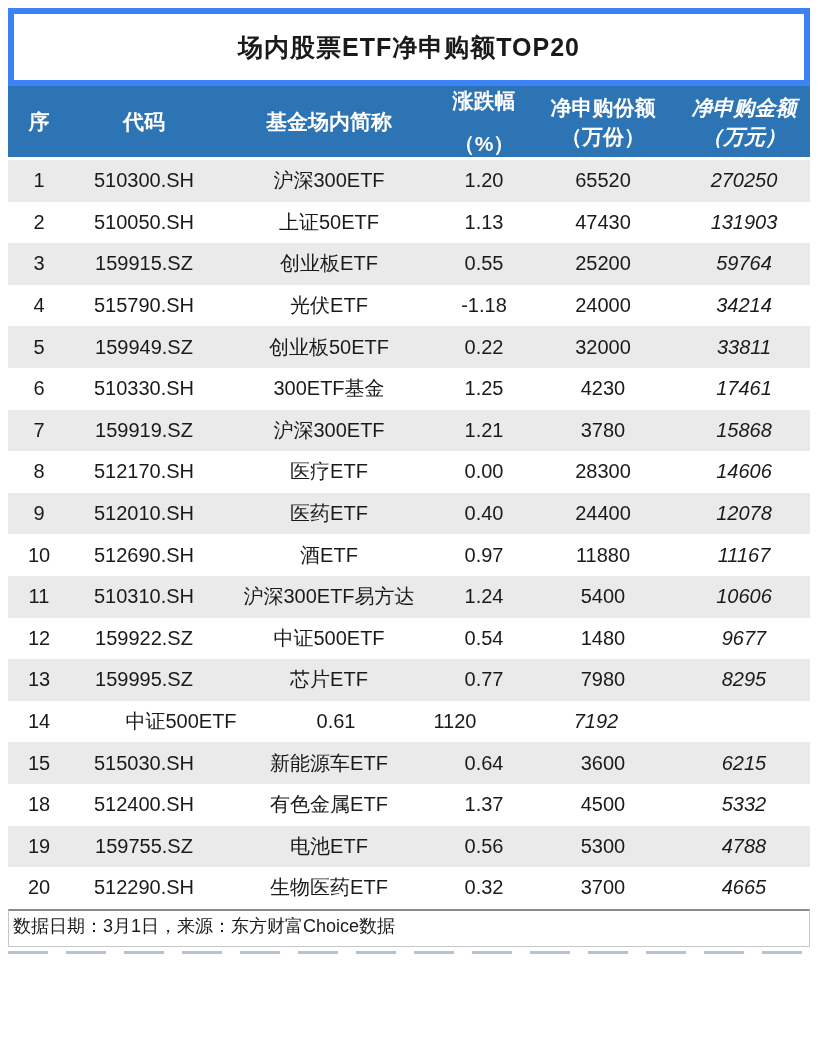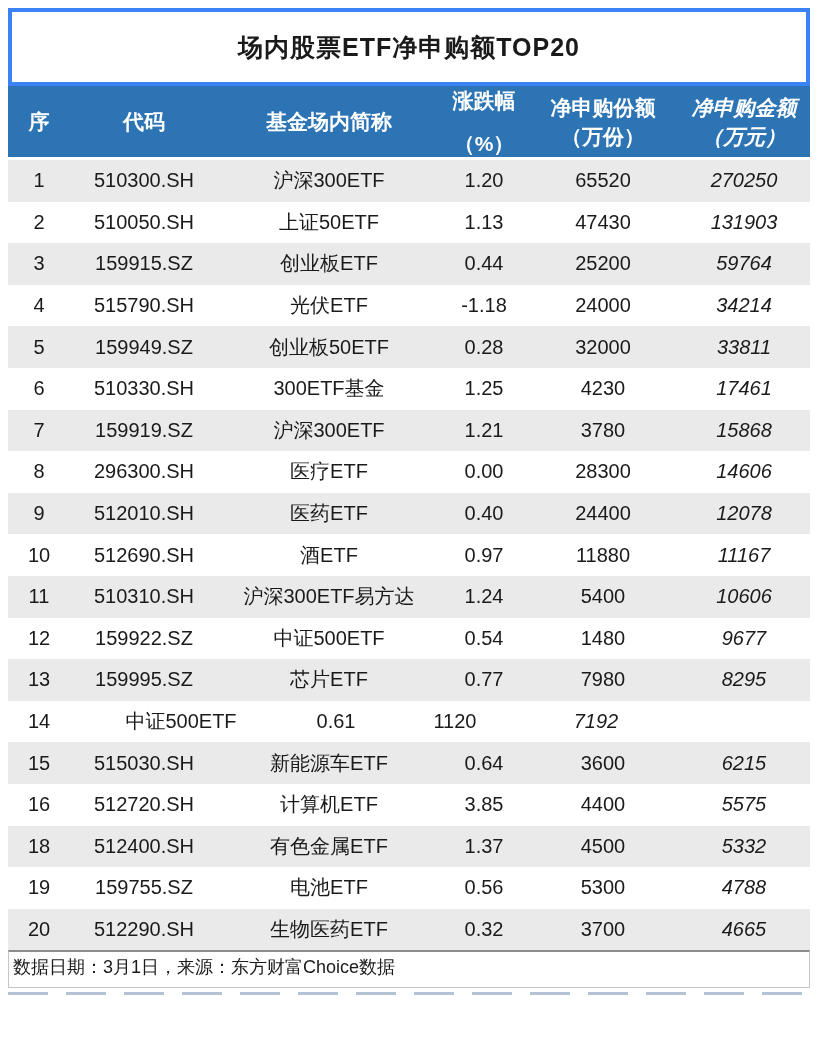--- a/index.html
+++ b/index.html
@@ -5,21 +5,21 @@
   html,body{margin:0;padding:0;}
   body{
     width:819px;height:1039px;background:#ffffff;
     font-family:"Liberation Sans","DejaVu Sans",sans-serif;
     color:#1a1a1a;overflow:hidden;
   }
   .canvas{position:relative;width:819px;height:1039px;box-sizing:border-box;padding:8px 9px 0 8px;}
   .table-wrap{width:802px;}
 
   .title-box{
-    height:78px;box-sizing:border-box;border:4px solid #3b82f6;
+    height:78px;box-sizing:border-box;border:6px solid #3b82f6;
     display:flex;align-items:center;justify-content:center;
     font-size:25px;font-weight:bold;letter-spacing:1px;background:#ffffff;
   }
 
   .thead{
     height:71px;background:#2d74b5;color:#ffffff;
     display:flex;align-items:stretch;font-weight:bold;font-size:21px;
   }
   .th{
     display:flex;flex-direction:column;align-items:center;justify-content:center;
@@ -94,37 +94,37 @@
           <div class="td c1">510050.SH</div>
           <div class="td c2">上证50ETF</div>
           <div class="td c3">1.13</div>
           <div class="td c4">47430</div>
           <div class="td c5">131903</div>
         </div>
         <div class="tr">
           <div class="td c0">3</div>
           <div class="td c1">159915.SZ</div>
           <div class="td c2">创业板ETF</div>
-          <div class="td c3">0.44</div>
+          <div class="td c3">0.55</div>
           <div class="td c4">25200</div>
           <div class="td c5">59764</div>
         </div>
         <div class="tr">
           <div class="td c0">4</div>
           <div class="td c1">515790.SH</div>
           <div class="td c2">光伏ETF</div>
           <div class="td c3">-1.18</div>
           <div class="td c4">24000</div>
           <div class="td c5">34214</div>
         </div>
         <div class="tr">
           <div class="td c0">5</div>
           <div class="td c1">159949.SZ</div>
           <div class="td c2">创业板50ETF</div>
-          <div class="td c3">0.28</div>
+          <div class="td c3">0.22</div>
           <div class="td c4">32000</div>
           <div class="td c5">33811</div>
         </div>
         <div class="tr">
           <div class="td c0">6</div>
           <div class="td c1">510330.SH</div>
           <div class="td c2">300ETF基金</div>
           <div class="td c3">1.25</div>
           <div class="td c4">4230</div>
           <div class="td c5">17461</div>
@@ -132,21 +132,21 @@
         <div class="tr">
           <div class="td c0">7</div>
           <div class="td c1">159919.SZ</div>
           <div class="td c2">沪深300ETF</div>
           <div class="td c3">1.21</div>
           <div class="td c4">3780</div>
           <div class="td c5">15868</div>
         </div>
         <div class="tr">
           <div class="td c0">8</div>
-          <div class="td c1">296300.SH</div>
+          <div class="td c1">512170.SH</div>
           <div class="td c2">医疗ETF</div>
           <div class="td c3">0.00</div>
           <div class="td c4">28300</div>
           <div class="td c5">14606</div>
         </div>
         <div class="tr">
           <div class="td c0">9</div>
           <div class="td c1">512010.SH</div>
           <div class="td c2">医药ETF</div>
           <div class="td c3">0.40</div>
@@ -194,28 +194,20 @@
         </div>
         <div class="tr">
           <div class="td c0">15</div>
           <div class="td c1">515030.SH</div>
           <div class="td c2">新能源车ETF</div>
           <div class="td c3">0.64</div>
           <div class="td c4">3600</div>
           <div class="td c5">6215</div>
         </div>
         <div class="tr">
-          <div class="td c0">16</div>
-          <div class="td c1">512720.SH</div>
-          <div class="td c2">计算机ETF</div>
-          <div class="td c3">3.85</div>
-          <div class="td c4">4400</div>
-          <div class="td c5">5575</div>
-        </div>
-        <div class="tr">
           <div class="td c0">18</div>
           <div class="td c1">512400.SH</div>
           <div class="td c2">有色金属ETF</div>
           <div class="td c3">1.37</div>
           <div class="td c4">4500</div>
           <div class="td c5">5332</div>
         </div>
         <div class="tr">
           <div class="td c0">19</div>
           <div class="td c1">159755.SZ</div>

